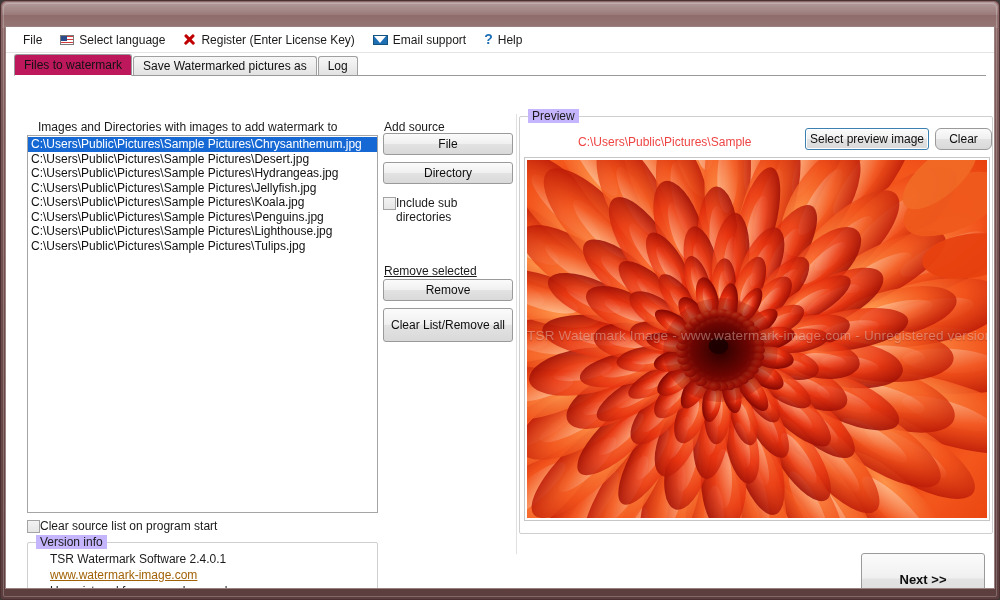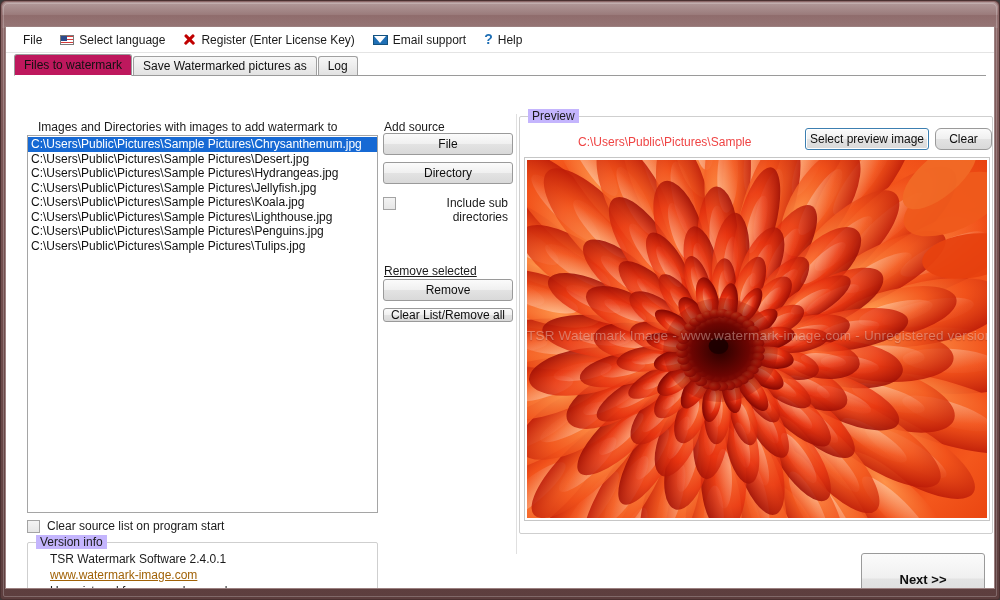--- a/index.html
+++ b/index.html
@@ -280,22 +280,20 @@
     font-family: "Liberation Sans", sans-serif;
   }
   .btn.focused {
     border: 1px solid #3c7fb1;
     box-shadow: inset 0 0 0 1px #ffffff;
   }
 
   .checkbox-row {
     display: flex;
     align-items: flex-start;
-    gap: 7px;
-    text-align: right;
   }
   .cbox {
     width: 13px; height: 13px;
     flex: none;
     background: linear-gradient(180deg,#f3f3f3,#e6e6e6);
     border: 1px solid #a3a3a3;
     box-sizing: border-box;
     margin-top: 1px;
   }
   .cbox-label { font-size: 12px; color: #1a1a1a; line-height: 14px; }
@@ -373,21 +371,21 @@
     cursor: pointer;
   }
 
   
   .lbl-addsource { position: absolute; left: 370px; top: 44px; }
   .btn-file      { position: absolute; left: 369px; top: 57px;  width: 130px; height: 22px; }
   .btn-directory { position: absolute; left: 369px; top: 86px;  width: 130px; height: 22px; }
   .cb-subdirs    { position: absolute; left: 369px; top: 120px; width: 125px; }
   .lbl-remove    { position: absolute; left: 370px; top: 188px; text-decoration: underline; }
   .btn-remove    { position: absolute; left: 369px; top: 203px; width: 130px; height: 22px; }
-  .btn-clearall  { position: absolute; left: 369px; top: 232px; width: 130px; height: 14px; }
+  .btn-clearall  { position: absolute; left: 369px; top: 232px; width: 130px; height: 34px; }
 
   .col-divider {
     position: absolute;
     left: 502px;
     top: 38px;
     width: 1px;
     height: 440px;
     background: #e0e0e0;
   }
 
@@ -517,22 +515,22 @@
     <div class="tabpage">
 
       <div class="grp-label lbl-images">Images and Directories with images to add watermark to</div>
 
       <div class="listbox">
         <div class="list-row selected">C:\Users\Public\Pictures\Sample Pictures\Chrysanthemum.jpg</div>
         <div class="list-row">C:\Users\Public\Pictures\Sample Pictures\Desert.jpg</div>
         <div class="list-row">C:\Users\Public\Pictures\Sample Pictures\Hydrangeas.jpg</div>
         <div class="list-row">C:\Users\Public\Pictures\Sample Pictures\Jellyfish.jpg</div>
         <div class="list-row">C:\Users\Public\Pictures\Sample Pictures\Koala.jpg</div>
+        <div class="list-row">C:\Users\Public\Pictures\Sample Pictures\Penguins.jpg</div>
         <div class="list-row">C:\Users\Public\Pictures\Sample Pictures\Lighthouse.jpg</div>
-        <div class="list-row">C:\Users\Public\Pictures\Sample Pictures\Penguins.jpg</div>
         <div class="list-row">C:\Users\Public\Pictures\Sample Pictures\Tulips.jpg</div>
       </div>
 
       <div class="checkbox-row clear-start-row">
         <span class="cbox"></span>
         <span class="cbox-label">Clear source list on program start</span>
       </div>
 
       <div class="groupbox version-box">
         <span class="gb-title">Version info</span>

